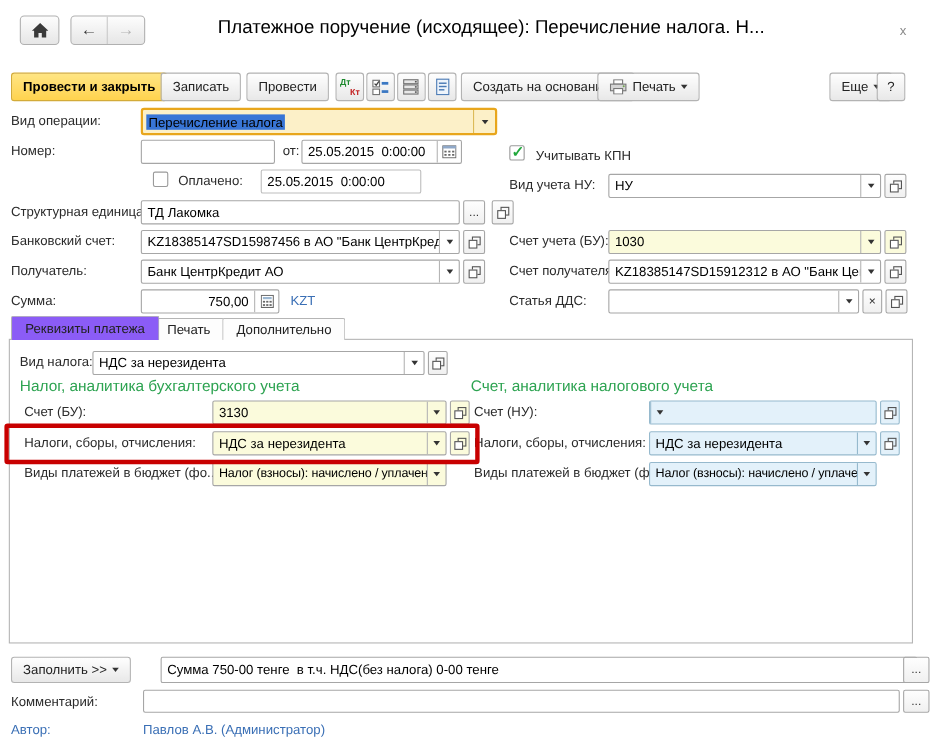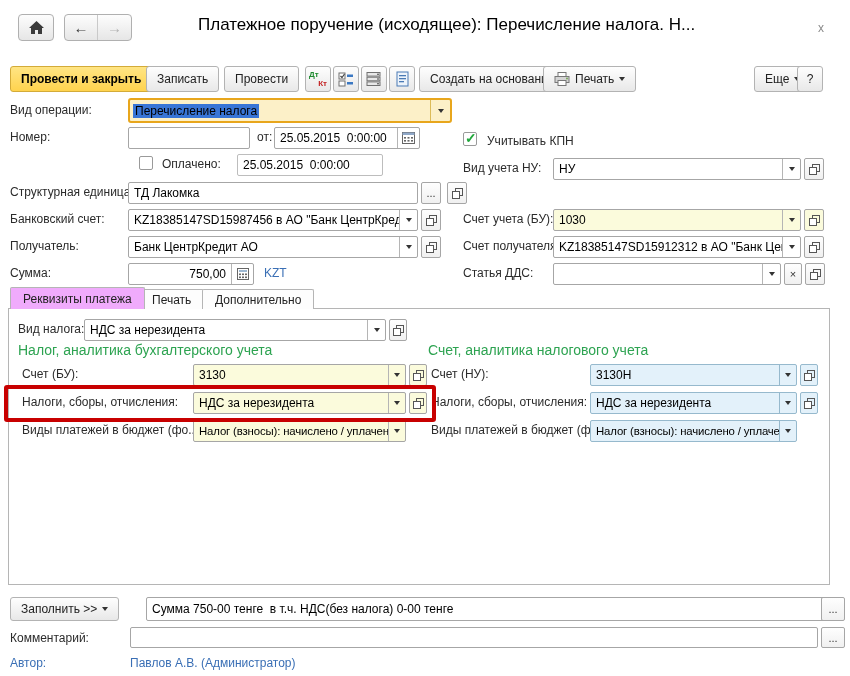--- a/index.html
+++ b/index.html
@@ -83,21 +83,21 @@
   .open-icon::after { content: ""; position: absolute; right: 0; top: 0; width: 6px; height: 6px; border: 1px solid #555; }
   .open-icon::before { content: ""; position: absolute; left: 0; bottom: 0; width: 6px; height: 6px; border: 1px solid #555; background: #fff; z-index: 1; }
 
   
   .tab {
     position: absolute; height: 20px; padding: 0 12px;
     display: inline-flex; align-items: center;
     background: #fdfdfd; border: 1px solid #b5b5b5; border-bottom: none;
     border-radius: 2px 2px 0 0; font-size: 12px; color: #222; white-space: nowrap;
   }
-  .tab.active { height: 22px; background: #f0abfc; z-index: 3; }
+  .tab.active { height: 22px; background: #8b5cf6; z-index: 3; }
   .panel { border: 1px solid #b5b5b5; background: #fff; }
   .heading { position: absolute; font-size: 14px; color: #2da351; white-space: nowrap; }
 
   
   .dtkt { position: relative; width: 18px; height: 18px; display: inline-block; font-size: 8px; font-weight: bold; }
   .dtkt .dt { position: absolute; left: 0; top: 0; color: #1d8a2e; font-style: normal; }
   .dtkt .kt { position: absolute; right: 0; bottom: 0; color: #c32222; font-style: normal; }
 
   .red-box { border: 4px solid #c80000; border-radius: 3px; }
   .close-x { font-size: 12px; color: #8a8a8a; }
@@ -365,21 +365,20 @@
 <div class="lbl" style="left:22px;top:423px;">Виды платежей в бюджет (фо...</div>
 <div class="group f-bu tight" style="left:193px;top:420px;width:213px;">
   <div class="ftext">Налог (взносы): начислено / уплачено</div>
   <div class="seg" style="width:17px;">
       <i class="tri"></i>
     </div>
 </div>
 
 <div class="lbl" style="left:431px;top:367px;">Счет (НУ):</div>
 <div class="group f-nu" style="left:590px;top:364px;width:207px;">
-  <div class="ftext">3130Н</div>
   <div class="seg" style="width:17px;">
       <i class="tri"></i>
     </div>
 </div>
 <button class="sq b" style="left:800px;top:364px;width:18px;">
     <span class="open-icon"></span>
   </button>
 
 <div class="lbl" style="left:431px;top:395px;">Налоги, сборы, отчисления:</div>
 <div class="group f-nu" style="left:590px;top:392px;width:207px;">

